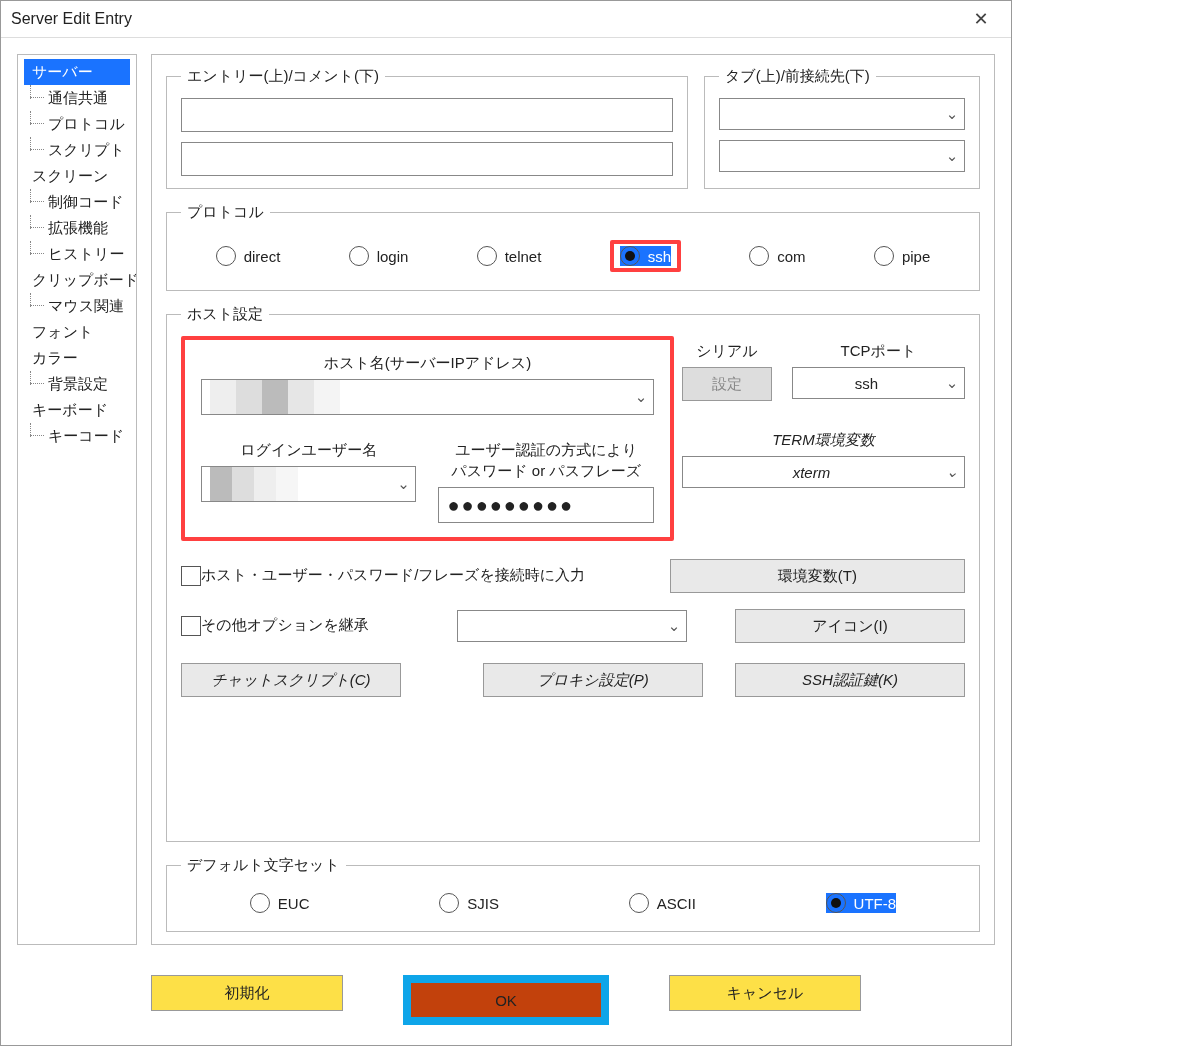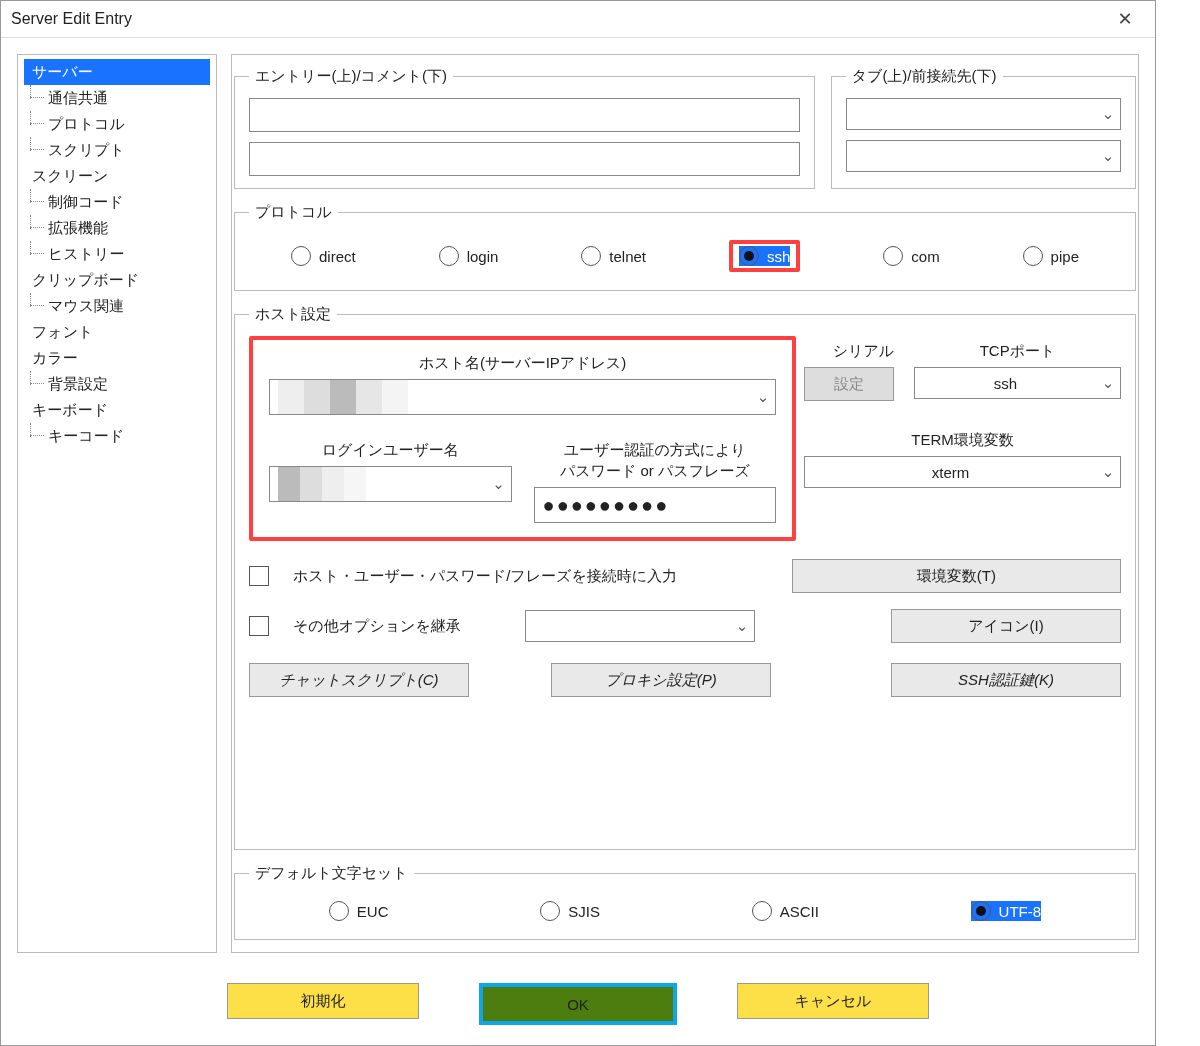--- a/index.html
+++ b/index.html
@@ -1,52 +1,52 @@
 <!DOCTYPE html>
 <html><head>
 <meta charset="utf-8">
 <style>
   html,body{margin:0;padding:0;font-family:"Yu Gothic UI","Meiryo",sans-serif;font-size:15px;color:#222;background:#fff;}
-  .window{width:1156px;height:1046px;border:1px solid #999;box-sizing:border-box;background:#fff;display:flex;flex-direction:column;}
+  .window{width:1012px;height:1046px;border:1px solid #999;box-sizing:border-box;background:#fff;display:flex;flex-direction:column;}
   .titlebar{height:36px;display:flex;align-items:center;padding:0 10px;border-bottom:1px solid #ddd;}
   .titlebar .title{flex:1;font-size:16px;}
   .titlebar .close{width:40px;text-align:center;font-size:18px;color:#444;cursor:default;}
   .body{flex:1;display:flex;padding:16px;gap:14px;box-sizing:border-box;}
   .sidebar{width:200px;border:1px solid #bbb;padding:4px 6px;box-sizing:border-box;overflow:auto;}
   .tree-item{padding:1px 8px;white-space:nowrap;line-height:24px;}
   .tree-child{padding-left:24px;position:relative;}
   .tree-child::before{content:"";position:absolute;left:6px;top:0;bottom:12px;border-left:1px dotted #888;}
   .tree-child .dot{position:absolute;left:6px;top:12px;width:14px;border-top:1px dotted #888;}
   .sel{background:#1a73ff;color:#fff;}
-  .main{flex:1;border:1px solid #bbb;padding:12px 2px;box-sizing:border-box;display:flex;flex-direction:column;gap:14px;}
+  .main{flex:1;border:1px solid #bbb;padding:12px 14px;box-sizing:border-box;display:flex;flex-direction:column;gap:14px;}
   fieldset{border:1px solid #bbb;padding:12px 14px;margin:0;}
   legend{padding:0 6px;font-size:15px;}
   .row{display:flex;gap:16px;}
   .row.top{align-items:stretch;}
   .stack{display:flex;flex-direction:column;gap:10px;}
   .combo{display:flex;align-items:center;border:1px solid #888;height:34px;box-sizing:border-box;background:#fff;}
   .combo .val{flex:1;padding:0 8px;overflow:hidden;}
   .combo .arrow,.select .arrow{width:24px;text-align:center;color:#555;}
   .select{display:flex;align-items:center;border:1px solid #888;height:32px;box-sizing:border-box;background:#fff;}
   .select .val{flex:1;padding:0 8px;}
   .label{text-align:center;margin-bottom:6px;}
   .proto-row{display:flex;justify-content:space-around;align-items:center;padding:6px 4px;gap:7px;}
   .radio{display:flex;align-items:center;gap:8px;}
   .radio .ind{width:18px;height:18px;border:1.5px solid #555;border-radius:50%;display:flex;align-items:center;justify-content:center;}
   .radio.sel .ind::after{content:"";width:10px;height:10px;background:#111;border-radius:50%;}
   .hl{border:4px solid #ff4040;border-radius:2px;padding:2px 6px;}
   .hl-block{border:4px solid #ff4040;border-radius:2px;padding:14px 16px;}
   .btn{height:34px;border:1px solid #999;background:#e9e9e9;display:flex;align-items:center;justify-content:center;padding:0 12px;min-width:120px;box-sizing:border-box;}
   .btn.disabled{color:#888;background:#ddd;}
-  .checkbox{display:flex;align-items:center;gap:24px;}
+  .checkbox{display:flex;align-items:flex-start;gap:0;}
   .checkbox .box{width:18px;height:18px;border:1.5px solid #555;background:#fff;}
   .charset-row{display:flex;justify-content:space-around;padding:6px 4px;}
   .footer{display:flex;justify-content:center;gap:60px;padding:14px 0 20px;}
   .fbtn{width:190px;height:34px;border:1px solid #999;background:#fde047;display:flex;align-items:center;justify-content:center;}
-  .fbtn.primary{border:4px solid #0ea5e9;background:#4d7c0f;}
+  .fbtn.primary{border:8px solid #0ea5e9;background:#c2410c;}
   .blurbar{display:flex;gap:0;height:100%;}
   .blurbar span{display:block;height:100%;}
   .host-grid{display:flex;gap:8px;align-items:flex-end;}
 </style>
 </head>
 <body>
 
 <div class="window">
 
   <div class="titlebar">
@@ -175,33 +175,33 @@
                 <div class="label" style="margin-top:0">パスワード or パスフレーズ</div>
                 <div class="combo" style="height:36px">
                   <div class="val" style="font-size:20px;letter-spacing:2px;">●●●●●●●●●</div>
                 </div>
               </div>
             </div>
           </div>
 
           <div style="flex:1;display:flex;flex-direction:column;gap:10px;padding-top:6px;">
             <div class="row" style="gap:20px;">
-              <div style="flex:0 0 90px;text-align:right;">
+              <div style="flex:0 0 90px;text-align:center;">
                 <div style="margin-bottom:6px;">シリアル</div>
                 <div class="btn disabled" style="min-width:80px">設定</div>
               </div>
               <div style="flex:1;text-align:center;">
                 <div style="margin-bottom:6px;">TCPポート</div>
                 <div class="select">
                   <div class="val">ssh</div>
                   <div class="arrow">⌄</div>
                 </div>
               </div>
             </div>
-            <div style="text-align:center;margin-top:20px;">
+            <div style="text-align:center;margin-top:20px;font-style:italic;">
               <div style="margin-bottom:6px;">TERM環境変数</div>
               <div class="select">
                 <div class="val">xterm</div>
                 <div class="arrow">⌄</div>
               </div>
             </div>
           </div>
         </div>
 
         <div class="row" style="margin-top:18px;align-items:center;">

